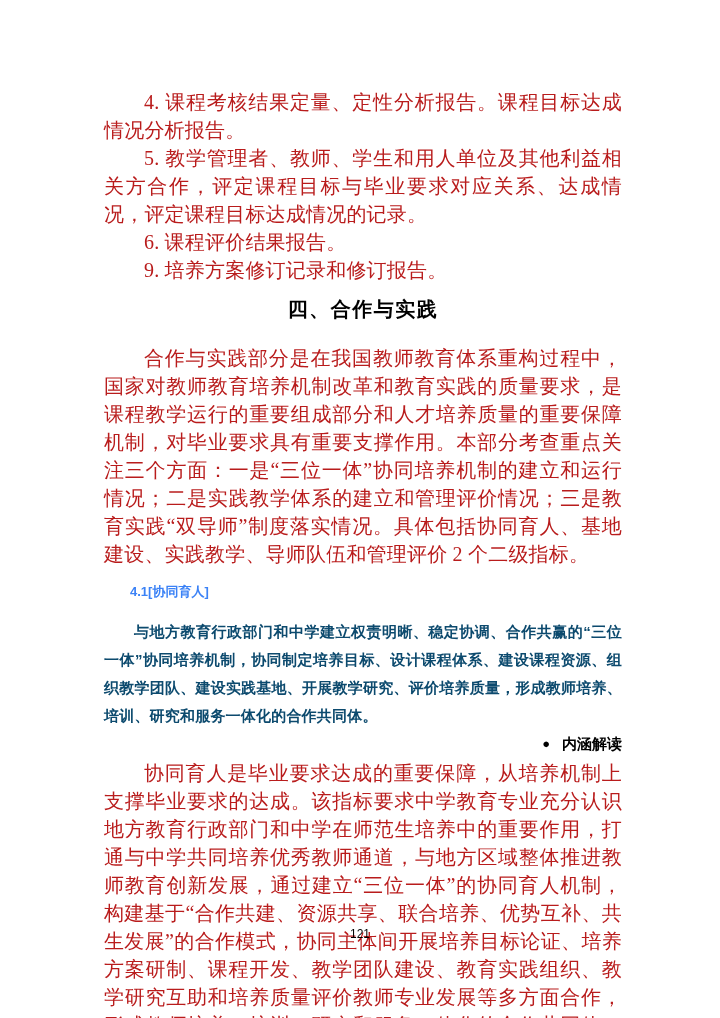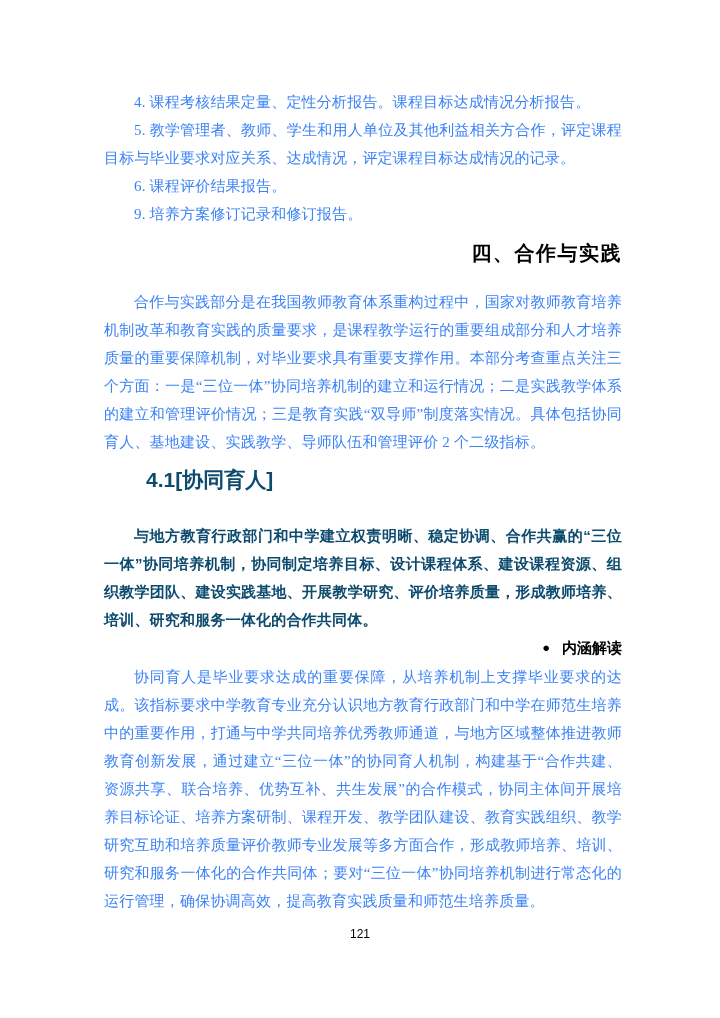--- a/index.html
+++ b/index.html
@@ -15,46 +15,46 @@
     overflow: hidden;
   }
   .content {
     position: absolute;
     top: 88px;
     left: 104px;
     width: 518px;
   }
   .body-p {
     font-family: "Liberation Serif", "DejaVu Serif", serif;
-    font-size: 15px;
+    font-size: 20px;
     line-height: 28px;
-    color: #3b82f6;
+    color: #b91c1c;
     text-align: justify;
     text-indent: 2em;
     letter-spacing: 0.2px;
     margin: 0;
   }
   .section-heading {
     font-family: "Liberation Sans", "DejaVu Sans", sans-serif;
     font-weight: bold;
     font-size: 20px;
     line-height: 26px;
     color: #000000;
-    text-align: right;
+    text-align: center;
     letter-spacing: 1.5px;
     margin: 12px 0 22px 0;
   }
   .subsection-heading {
     font-family: "Liberation Sans", "DejaVu Sans", sans-serif;
     font-weight: bold;
-    font-size: 21px;
+    font-size: 13px;
     line-height: 24px;
-    color: #0c4a6e;
+    color: #3b82f6;
     text-indent: 2em;
-    margin: 12px 0 30px 0;
+    margin: 12px 0 14px 0;
   }
   .standard-p {
     font-family: "Liberation Sans", "DejaVu Sans", sans-serif;
     font-weight: bold;
     font-size: 15px;
     line-height: 28px;
     color: #0c4a6e;
     text-align: justify;
     text-indent: 2em;
     letter-spacing: 0.2px;

